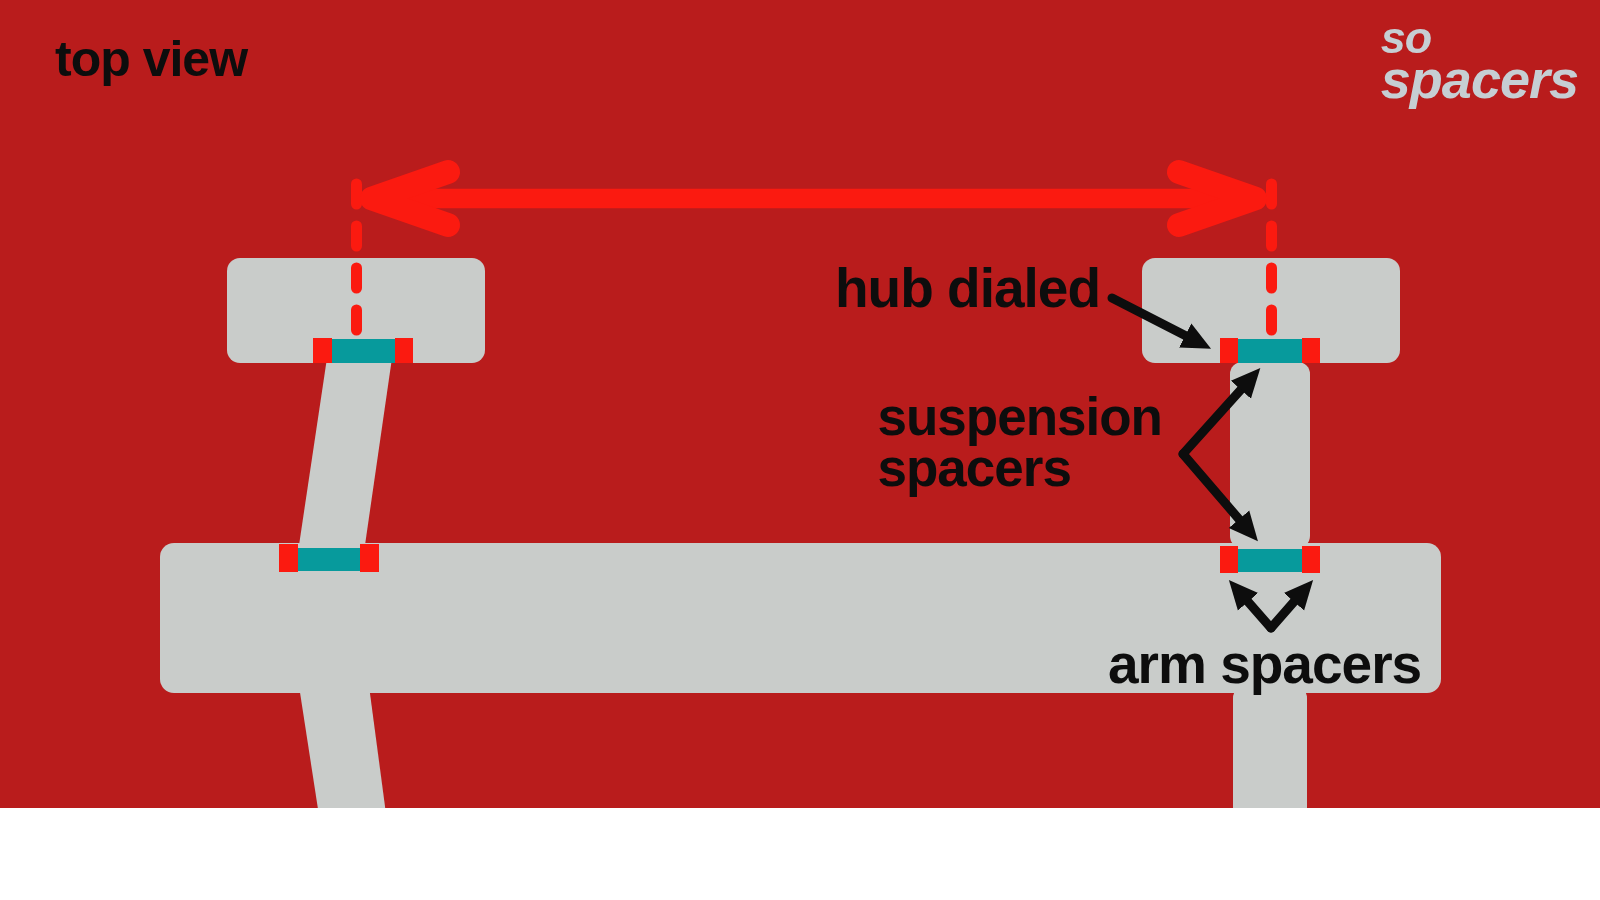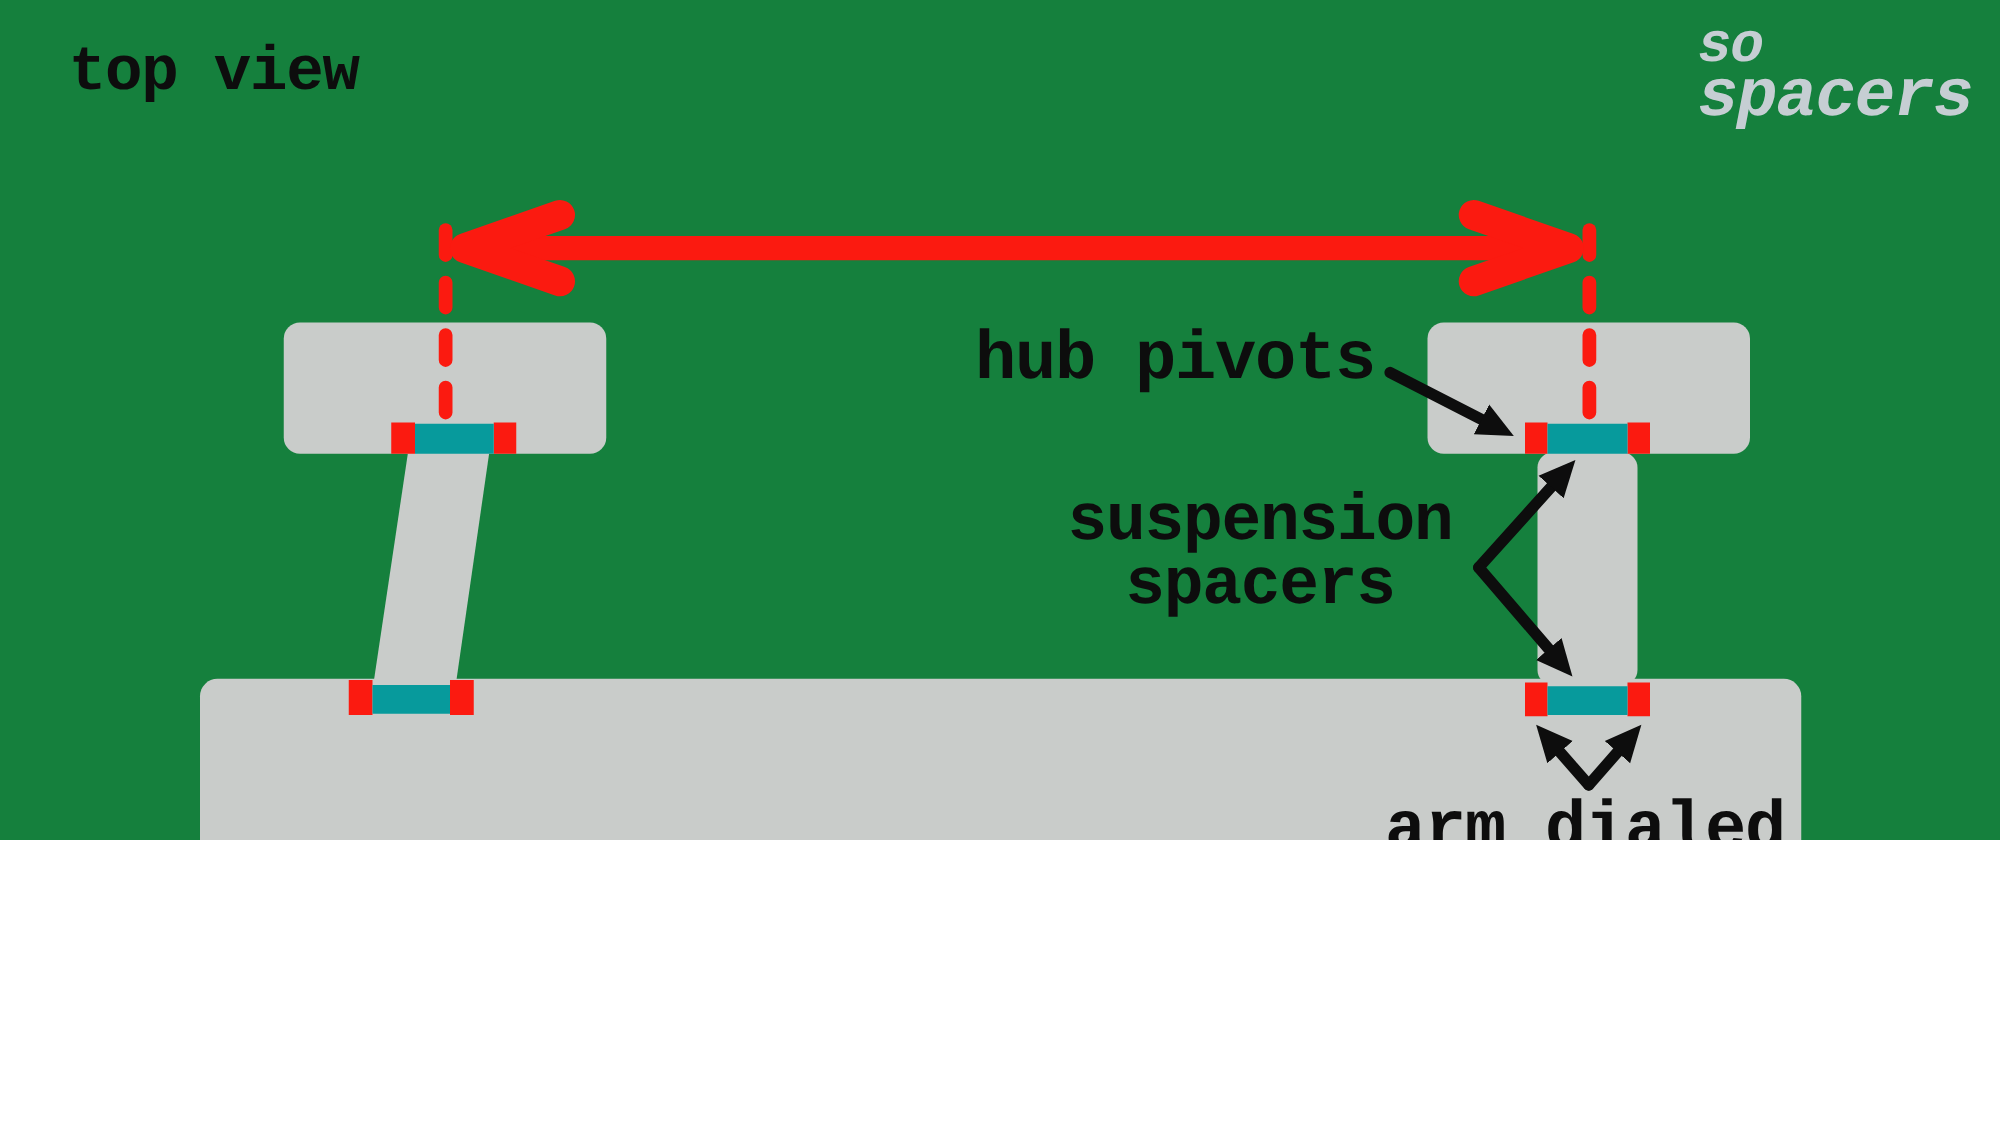--- a/index.html
+++ b/index.html
@@ -1,21 +1,21 @@
 <!DOCTYPE html>
 <html><head>
 <meta charset="utf-8">
 <style>
   html,body{margin:0;padding:0;background:#ffffff;}
   #canvas{
     position:relative;
-    width:1600px;height:672px;
+    width:1600px;height:808px;
     overflow:hidden;
-    background:#15803d;
-    font-family:Liberation Mono, monospace;
+    background:#b91c1c;
+    font-family:Liberation Sans, sans-serif;
   }
   #diagram-svg{position:absolute;left:0;top:0;width:1600px;height:900px;}
   .lbl{
     position:absolute;
     color:#0d0d0d;
     font-weight:bold;
     white-space:nowrap;
   }
   .view-label{left:55px;top:30px;font-size:50px;letter-spacing:-1px;}
   .page-title{
@@ -27,21 +27,21 @@
     font-style:italic;
     color:#c6ced3;
     letter-spacing:-1px;
     line-height:0.82;
   }
   .logo .l1{display:block;font-size:45px;}
   .logo .l2{display:block;font-size:54px;}
   .hub-label{right:500px;top:256px;font-size:55px;letter-spacing:-1px;}
   .pivot-label{
     right:438px;top:392px;font-size:53px;letter-spacing:-1px;
-    text-align:center;line-height:0.96;
+    text-align:left;line-height:0.96;
   }
   .pivot-label span{display:block;}
   .arm-label{left:1108px;top:632px;font-size:55px;letter-spacing:-1px;}
 </style>
 </head>
 <body>
 
 <div id="canvas">
 
   <svg id="diagram-svg" viewBox="0 0 1600 900">
@@ -99,22 +99,22 @@
   </svg>
 
   <div class="lbl view-label">top view</div>
 
 
   <div class="lbl logo">
     <span class="l1">so</span>
     <span class="l2">spacers</span>
   </div>
 
-  <div class="lbl hub-label">hub pivots</div>
+  <div class="lbl hub-label">hub dialed</div>
 
   <div class="lbl pivot-label">
     <span>suspension</span>
     <span>spacers</span>
   </div>
 
-  <div class="lbl arm-label">arm dialed</div>
+  <div class="lbl arm-label">arm spacers</div>
 
 </div>
 
 </body></html>

